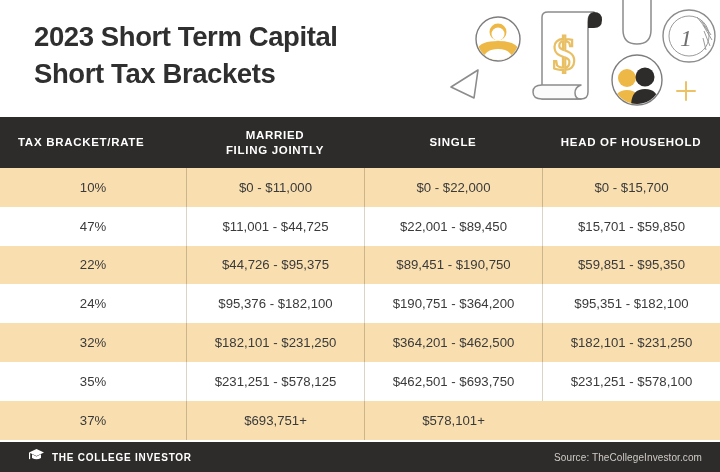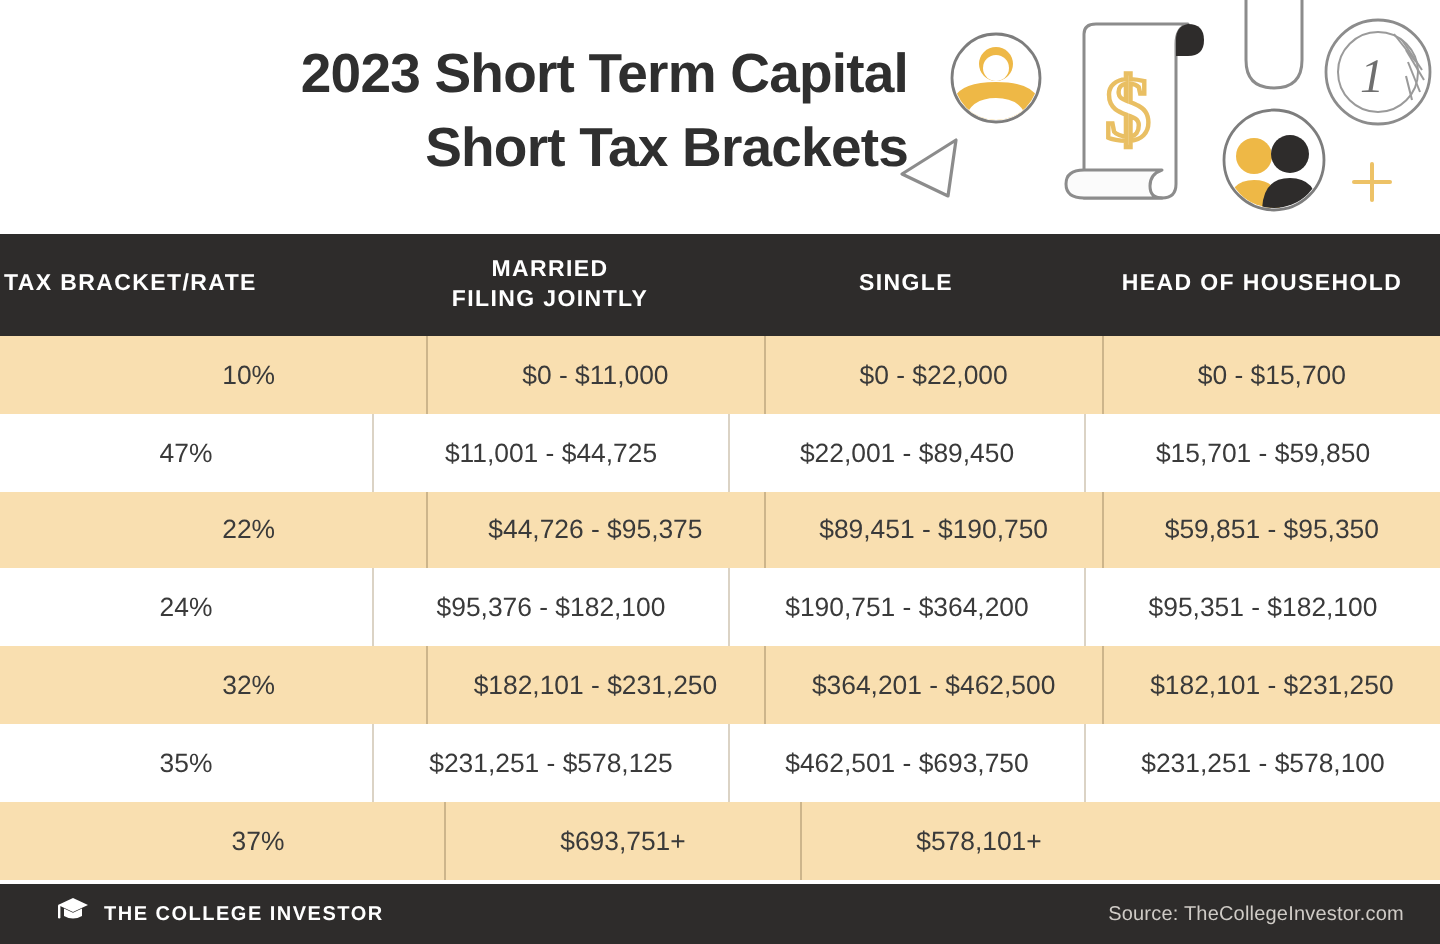--- a/index.html
+++ b/index.html
@@ -28,21 +28,20 @@
   .title {
     position: absolute;
     left: 34px;
     top: 19px;
     width: 420px;
     font-size: 27.5px;
     font-weight: bold;
     line-height: 1.33;
     letter-spacing: -0.4px;
     color: #2f2f2f;
-    text-align: right;
   }
   .title-line { display: block; }
 
   
   .art { position: absolute; left: 418px; top: 0; width: 302px; height: 117px; }
   .art svg { display: block; }
 
   
   .table {
     position: absolute;
@@ -62,33 +61,33 @@
     font-size: 11.5px;
     font-weight: bold;
     letter-spacing: 0.7px;
     text-align: center;
     line-height: 1.25;
     box-sizing: border-box;
   }
   .th.col0 {
     width: 186px;
     text-align: left;
-    padding-left: 2px;
+    padding-left: 18px;
   }
   .th.col1, .th.col2, .th.col3 { width: 178px; }
 
   .tbody { width: 720px; }
   .tr {
     display: flex;
     width: 720px;
     height: 38.8px;
     align-items: center;
     box-sizing: border-box;
   }
-  .tr.shade { background: #f9dfb0; padding-left: 36px; }
+  .tr.shade { background: #f9dfb0; }
   .tr.plain { background: #ffffff; }
   .td {
     font-size: 13.2px;
     color: #3a3a3a;
     text-align: center;
     box-sizing: border-box;
     height: 100%;
     display: flex;
     align-items: center;
     justify-content: center;

